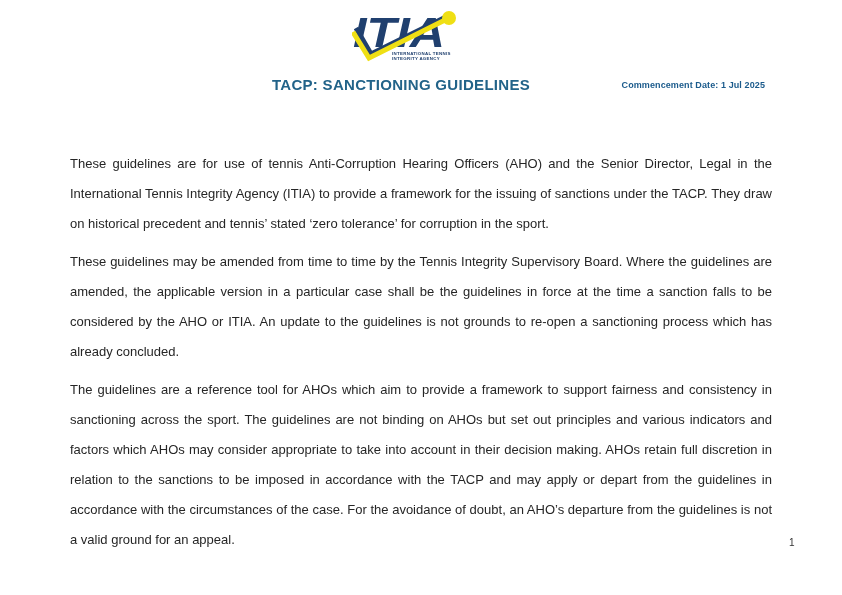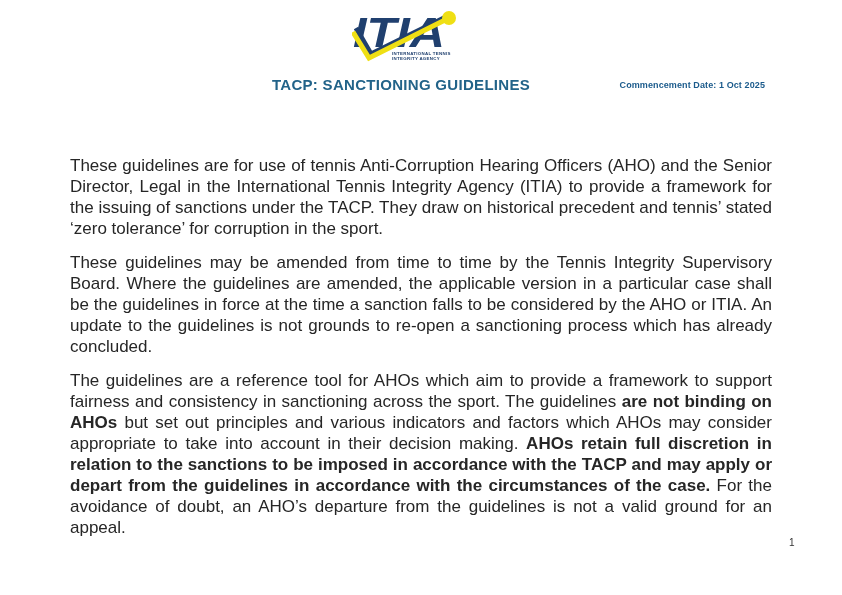--- a/index.html
+++ b/index.html
@@ -38,27 +38,27 @@
     color: #226389;
     letter-spacing: 0.3px;
   }
   .body-text {
     position: absolute;
     left: 70px;
     top: 142px;
     width: 702px;
   }
   .para {
-    margin: 13px 0 8px 0;
-    font-size: 17px;
-    line-height: 21px;
+    margin: 7px 0 8px 0;
+    font-size: 13px;
+    line-height: 30px;
     text-align: justify;
     color: #262626;
   }
-  .para b { font-weight: bold; }
+  .para b { font-weight: normal; }
   .page-number {
     position: absolute;
     left: 789px;
     top: 537px;
     font-size: 10px;
     color: #333333;
   }
 </style>
 </head>
 <body>
@@ -67,21 +67,21 @@
 
   <svg class="logo" viewBox="0 0 112 55" xmlns="http://www.w3.org/2000/svg">
     <text x="1" y="39" font-family="Liberation Sans, sans-serif" font-size="43" font-weight="bold" font-style="italic" fill="#20406f" textLength="92" lengthAdjust="spacingAndGlyphs">ITIA</text>
     <polyline points="4,20 19,46 96,8" fill="none" stroke="#20406f" stroke-width="5"></polyline>
     <polyline points="1,24 17,50 93,12" fill="none" stroke="#efdf14" stroke-width="5"></polyline>
     <circle cx="97" cy="10" r="7" fill="#efdf14"></circle>
     <text x="40" y="46.5" font-family="Liberation Sans, sans-serif" font-size="4.4" font-weight="bold" letter-spacing="0.3" fill="#20406f">INTERNATIONAL TENNIS</text>
     <text x="40" y="51.8" font-family="Liberation Sans, sans-serif" font-size="4.4" font-weight="bold" letter-spacing="0.3" fill="#20406f">INTEGRITY AGENCY</text>
   </svg>
 
-  <div class="commencement">Commencement Date: 1 Oct 2025</div>
+  <div class="commencement">Commencement Date: 1 Jul 2025</div>
 
   <h1 class="doc-title" style="margin:0;">TACP: SANCTIONING GUIDELINES</h1>
 
   <main class="body-text">
       <p class="para"><span>These guidelines are for use of tennis Anti-Corruption Hearing Officers (AHO) and the Senior Director, Legal in the International Tennis Integrity Agency (ITIA) to provide a framework for the issuing of sanctions under the TACP. They draw on historical precedent and tennis’ stated ‘zero tolerance’ for corruption in the sport.</span></p>
       <p class="para"><span>These guidelines may be amended from time to time by the Tennis Integrity Supervisory Board.  Where the guidelines are amended, the applicable version in a particular case shall be the guidelines in force at the time a sanction falls to be considered by the AHO or ITIA. An update to the guidelines is not grounds to re-open a sanctioning process which has already concluded.</span></p>
       <p class="para"><span>The guidelines are a reference tool for AHOs which aim to provide a framework to support fairness and consistency in sanctioning across the sport. The guidelines </span><b>are not binding on AHOs</b><span> but set out principles and various indicators and factors which AHOs may consider appropriate to take into account in their decision making. </span><b>AHOs retain full discretion in relation to the sanctions to be imposed in accordance with the TACP and may apply or depart from the guidelines in accordance with the circumstances of the case.</b><span> For the avoidance of doubt, an AHO’s departure from the guidelines is not a valid ground for an appeal.</span></p>
     </main>
 
   <div class="page-number">1</div>

